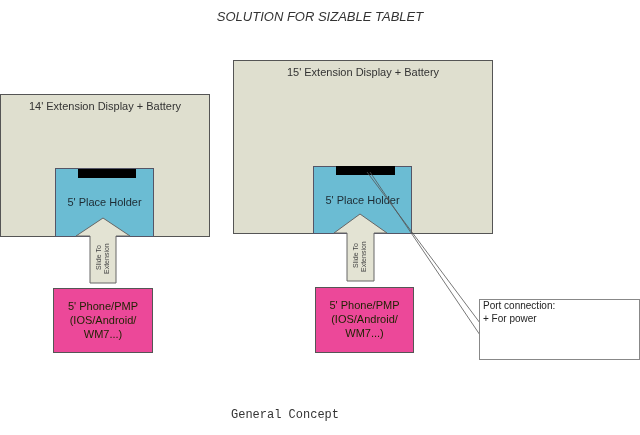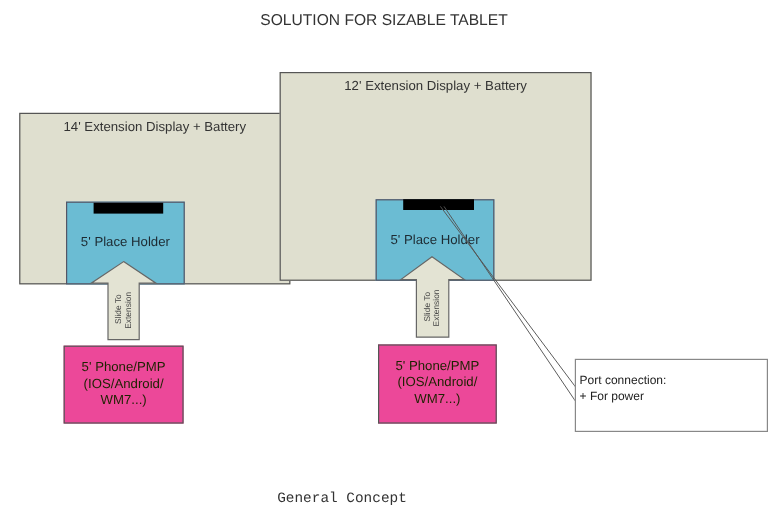--- a/index.html
+++ b/index.html
@@ -1,53 +1,53 @@
 <!DOCTYPE html>
 <html><head>
 <meta charset="utf-8">
 <style>
   html, body { margin:0; padding:0; background:#ffffff; }
   body { width:640px; height:435px; position:relative; overflow:hidden;
          font-family:"Liberation Sans", sans-serif; color:#222; }
   .abs { position:absolute; box-sizing:border-box; }
-  .title { left:0; width:640px; top:9px; text-align:center; font-size:13px; color:#333; }
+  .title { left:0; width:640px; top:9px; text-align:center; font-size:13px; color:#333;font-style:italic; }
   .ext { background:#dfdfcf; border:1px solid #555; }
   .ext-label { position:absolute; left:0; right:0; top:5px; text-align:center; font-size:11px; color:#333; }
   .holder { background:#6bbcd3; border:1px solid #556; }
   .holder-label { position:absolute; left:0; right:0; top:27px; text-align:center; font-size:11px; color:#1d2b33; }
   .port { background:#000; }
   .phone { background:#ec4899; border:1px solid #555; }
   .phone-label { position:absolute; left:0; right:0; top:10px; text-align:center; font-size:11px; line-height:14px; color:#1d2300; }
-  .callout { background:#fff; border:1px solid #888; padding:12px 3px; font-size:10px; line-height:12.5px; color:#222; }
+  .callout { background:#fff; border:1px solid #888; padding:0 3px; font-size:10px; line-height:12.5px; color:#222; }
   .caption { left:0; width:570px; top:408px; text-align:center; font-size:12px; color:#333;font-family:Liberation Mono, monospace; }
   svg { position:absolute; left:0; top:0; }
   .arrow-text { font-size:7px; fill:#444; font-family:"Liberation Sans", sans-serif; }
 </style>
 </head>
 <body>
 
 <div class="abs title">SOLUTION FOR SIZABLE TABLET</div>
 
-<div class="abs ext" style="left:16px;top:94px;width:226px;height:143px;">
+<div class="abs ext" style="left:0;top:94px;width:210px;height:143px;">
   <div class="ext-label">14' Extension Display + Battery</div>
 </div>
 <div class="abs holder" style="left:55px;top:168px;width:99px;height:69px;">
   <div class="holder-label">5' Place Holder</div>
 </div>
 <div class="abs port" style="left:78px;top:169px;width:58px;height:9px;"></div>
 <div class="abs phone" style="left:53px;top:288px;width:100px;height:65px;">
   <div class="phone-label">
     <div>5' Phone/PMP</div>
     <div>(IOS/Android/</div>
     <div>WM7...)</div>
   </div>
 </div>
 
 <div class="abs ext" style="left:233px;top:60px;width:260px;height:174px;">
-  <div class="ext-label">12' Extension Display + Battery</div>
+  <div class="ext-label">15' Extension Display + Battery</div>
 </div>
 <div class="abs holder" style="left:313px;top:166px;width:99px;height:68px;">
   <div class="holder-label">5' Place Holder</div>
 </div>
 <div class="abs port" style="left:336px;top:166px;width:59px;height:9px;"></div>
 <div class="abs phone" style="left:315px;top:287px;width:99px;height:66px;">
   <div class="phone-label">
     <div>5' Phone/PMP</div>
     <div>(IOS/Android/</div>
     <div>WM7...)</div>

